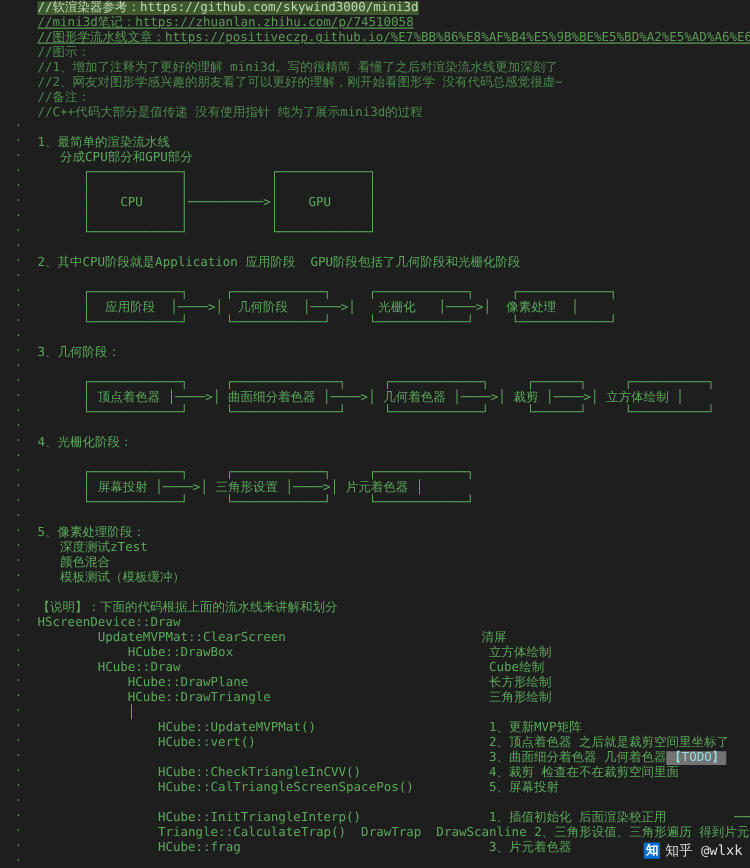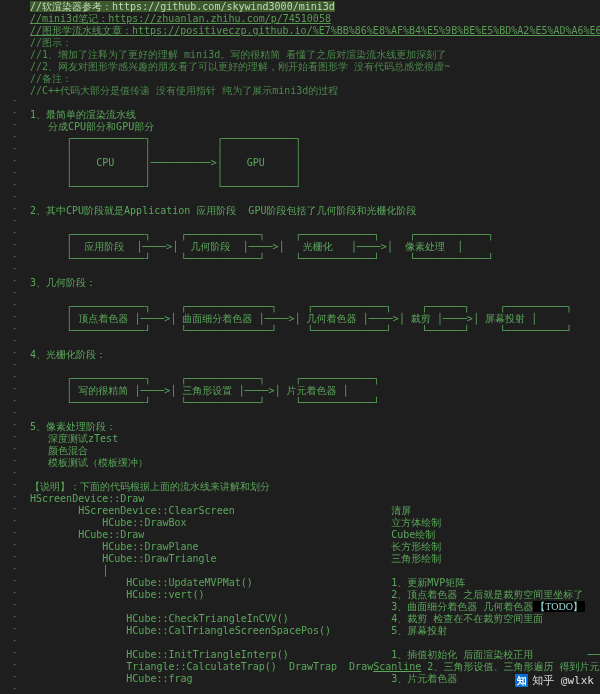--- a/index.html
+++ b/index.html
@@ -26,21 +26,21 @@
   .gutter .dot { color: #5a8a55; }
   .content {
     position: absolute;
     left: 30px; top: 0; right: 0;
   }
   .line { white-space: pre; height: 12px; }
   .hl { background: #3d5a2f; color: #c0d8b8; display: inline; }
   .hdr { color: #4d8a4d; }
   .link { text-decoration: underline; color: #5a9a55; }
   .str { color: #5ba85b; }
-  .todo { background: #000000; color: #9dd; padding: 0 2px; font-family: Liberation Serif, serif; }
+  .todo { background: #737373; color: #9dd; padding: 0 2px; }
   .watermark {
     position: absolute;
     right: 6px; bottom: 6px;
     font-size: 11px;
     display: flex; align-items: center;
   }
   .watermark .logo {
     width: 13px; height: 13px;
     background: #0a6dd4;
     color: #fff;
@@ -139,53 +139,53 @@
   <div class="line str">2、其中CPU阶段就是Application 应用阶段  GPU阶段包括了几何阶段和光栅化阶段</div>
   <div class="line"> </div>
   <div class="line str">      ┌────────────┐     ┌────────────┐     ┌────────────┐     ┌────────────┐</div>
   <div class="line str">      │  <span>应用阶段</span>  │────&gt;│  <span>几何阶段</span>  │────&gt;│   <span>光栅化</span>   │────&gt;│  <span>像素处理</span>  │</div>
   <div class="line str">      └────────────┘     └────────────┘     └────────────┘     └────────────┘</div>
   <div class="line"> </div>
 
   <div class="line str">3、几何阶段：</div>
   <div class="line"> </div>
   <div class="line str">      ┌────────────┐     ┌──────────────┐     ┌────────────┐     ┌──────┐     ┌──────────┐</div>
-  <div class="line str">      │ <span>顶点着色器</span> │────&gt;│ <span>曲面细分着色器</span> │────&gt;│ <span>几何着色器</span> │────&gt;│ <span>裁剪</span> │────&gt;│ <span>屏幕投射</span> │</div>
+  <div class="line str">      │ <span>顶点着色器</span> │────&gt;│ <span>曲面细分着色器</span> │────&gt;│ <span>几何着色器</span> │────&gt;│ <span>裁剪</span> │────&gt;│ <span>立方体绘制</span> │</div>
   <div class="line str">      └────────────┘     └──────────────┘     └────────────┘     └──────┘     └──────────┘</div>
   <div class="line"> </div>
 
   <div class="line str">4、光栅化阶段：</div>
   <div class="line"> </div>
   <div class="line str">      ┌────────────┐     ┌────────────┐     ┌────────────┐</div>
-  <div class="line str">      │ <span>写的很精简</span> │────&gt;│ <span>三角形设置</span> │────&gt;│ <span>片元着色器</span> │</div>
+  <div class="line str">      │ <span>屏幕投射</span> │────&gt;│ <span>三角形设置</span> │────&gt;│ <span>片元着色器</span> │</div>
   <div class="line str">      └────────────┘     └────────────┘     └────────────┘</div>
   <div class="line"> </div>
 
   <div class="line str">5、像素处理阶段：</div>
   <div class="line str">   深度测试zTest</div>
   <div class="line str">   颜色混合</div>
   <div class="line str">   模板测试（模板缓冲）</div>
   <div class="line"> </div>
 
   <div class="line str">【说明】：下面的代码根据上面的流水线来讲解和划分</div>
   <div class="line str">HScreenDevice::Draw</div>
-  <div class="line str">        HScreenDevice::ClearScreen                          清屏</div>
+  <div class="line str">        UpdateMVPMat::ClearScreen                          清屏</div>
   <div class="line str">            HCube::DrawBox                                  立方体绘制</div>
   <div class="line str">        HCube::Draw                                         Cube绘制</div>
   <div class="line str">            HCube::DrawPlane                                长方形绘制</div>
   <div class="line str">            HCube::DrawTriangle                             三角形绘制</div>
   <div class="line str">            │</div>
   <div class="line str">                HCube::UpdateMVPMat()                       1、更新MVP矩阵                         │</div>
   <div class="line str">                HCube::vert()                               2、顶点着色器 之后就是裁剪空间里坐标了       │</div>
   <div class="line str">                                                            3、曲面细分着色器 几何着色器<span class="todo">【TODO】</span>    几何阶段</div>
   <div class="line str">                HCube::CheckTriangleInCVV()                 4、裁剪 检查在不在裁剪空间里面           │</div>
   <div class="line str">                HCube::CalTriangleScreenSpacePos()          5、屏幕投射                           │</div>
   <div class="line str">                                                                                                │</div>
   <div class="line str">                HCube::InitTriangleInterp()                 1、插值初始化 后面渲染校正用         ───│</div>
-  <div class="line str">                Triangle::CalculateTrap()  DrawTrap  Draw<span style="text-decoration:underline">Scanline</span> 2、三角形设值、三角形遍历 得到片元信息  光栅化阶段</div>
+  <div class="line str">                Triangle::CalculateTrap()  DrawTrap  Draw<span style="">Scanline</span> 2、三角形设值、三角形遍历 得到片元信息  光栅化阶段</div>
   <div class="line str">                HCube::frag                                 3、片元着色器                          │</div>
 
 </div>
 
 <div class="watermark">
   <span class="logo">知</span>
   <span class="txt">知乎 @wlxk</span>
 </div>
 
 </body></html>

